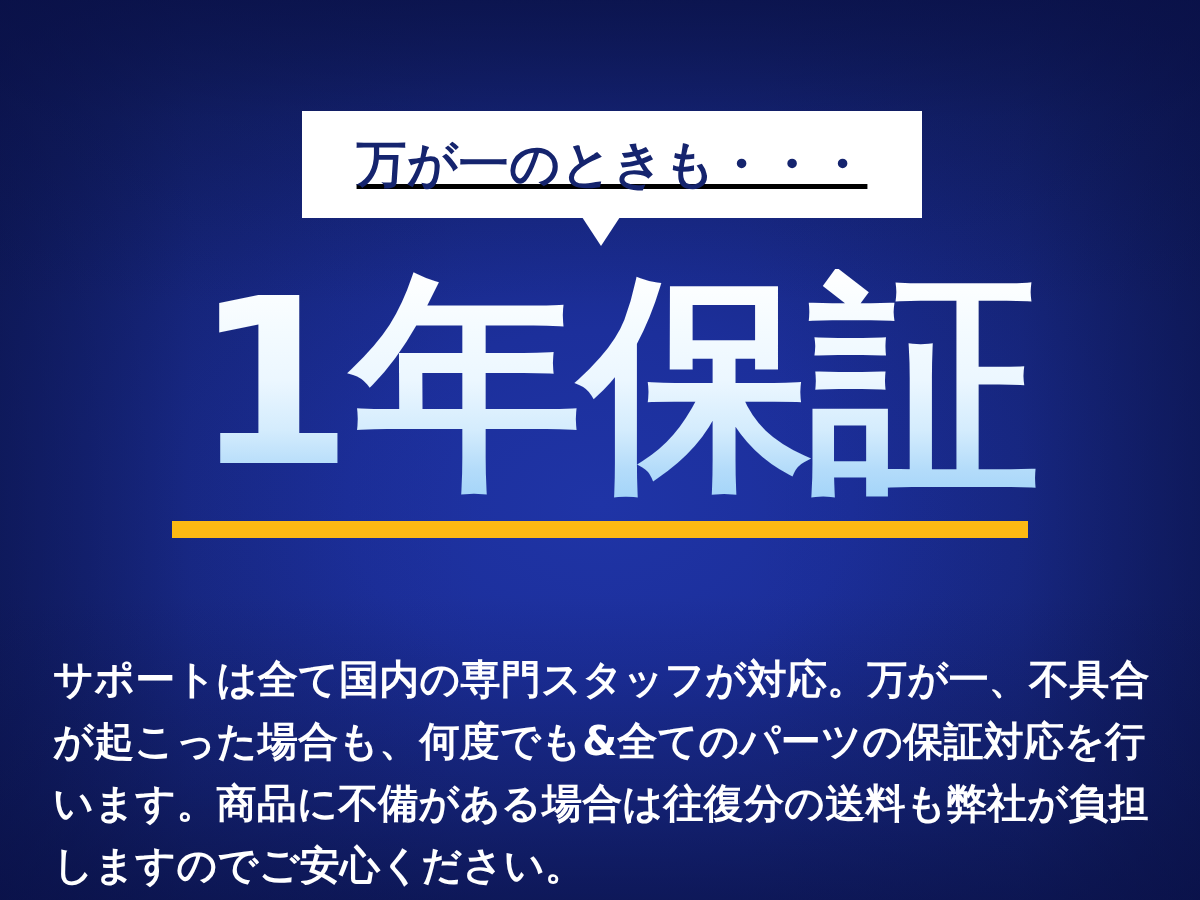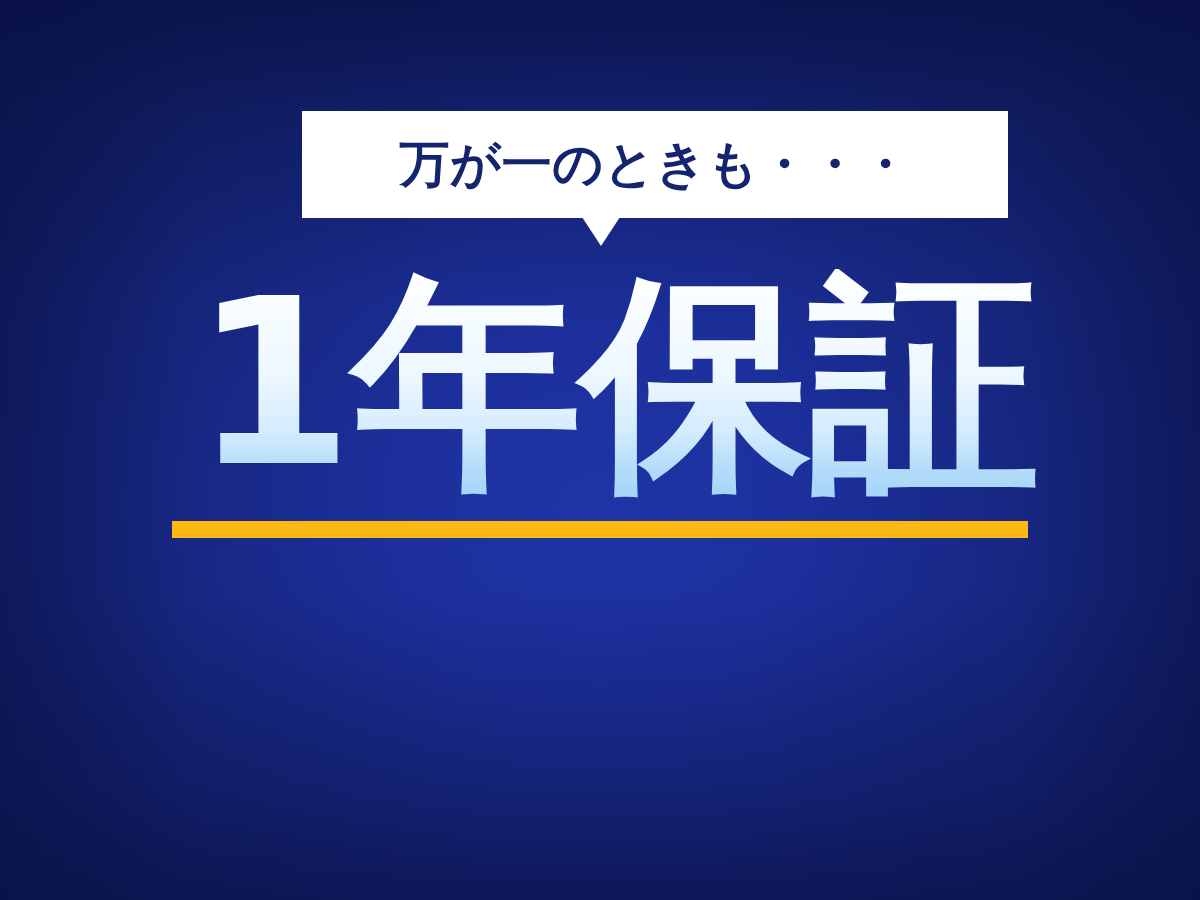--- a/index.html
+++ b/index.html
@@ -52,26 +52,27 @@
         rgba(9,16,70,0.00) 62%,
         rgba(9,16,70,0.12) 85%,
         rgba(9,16,70,0.55) 100%);
   }
 
   
   .bubble {
     position: absolute;
     left: 302px;
     top: 111px;
-    width: 706px;
+    width: 620px;
     height: 107px;
     background: #ffffff;
     display: flex;
     align-items: center;
     justify-content: center;
+    text-decoration: underline;
   }
   .bubble-text {
     color: #15246e;
     font-size: 50px;
     font-weight: 700;
     letter-spacing: 0.01em;
     line-height: 1;
     white-space: nowrap;
     transform: translateY(-1px);
   }
@@ -153,14 +154,15 @@
     <span class="bubble-text">万が一のときも・・・</span>
   </div>
   <div class="bubble-tail"></div>
 
   <div class="headline">
     <span class="headline-text">1年保証</span>
   </div>
 
   <div class="rule"></div>
 
+  <p class="body-copy">サポートは全て国内の専門スタッフが対応。万が一、不具合が起こった場合も、何度でも&amp;全てのパーツの保証対応を行います。商品に不備がある場合は往復分の送料も弊社が負担しますのでご安心ください。</p>
 
 </div>
 
 </body></html>

